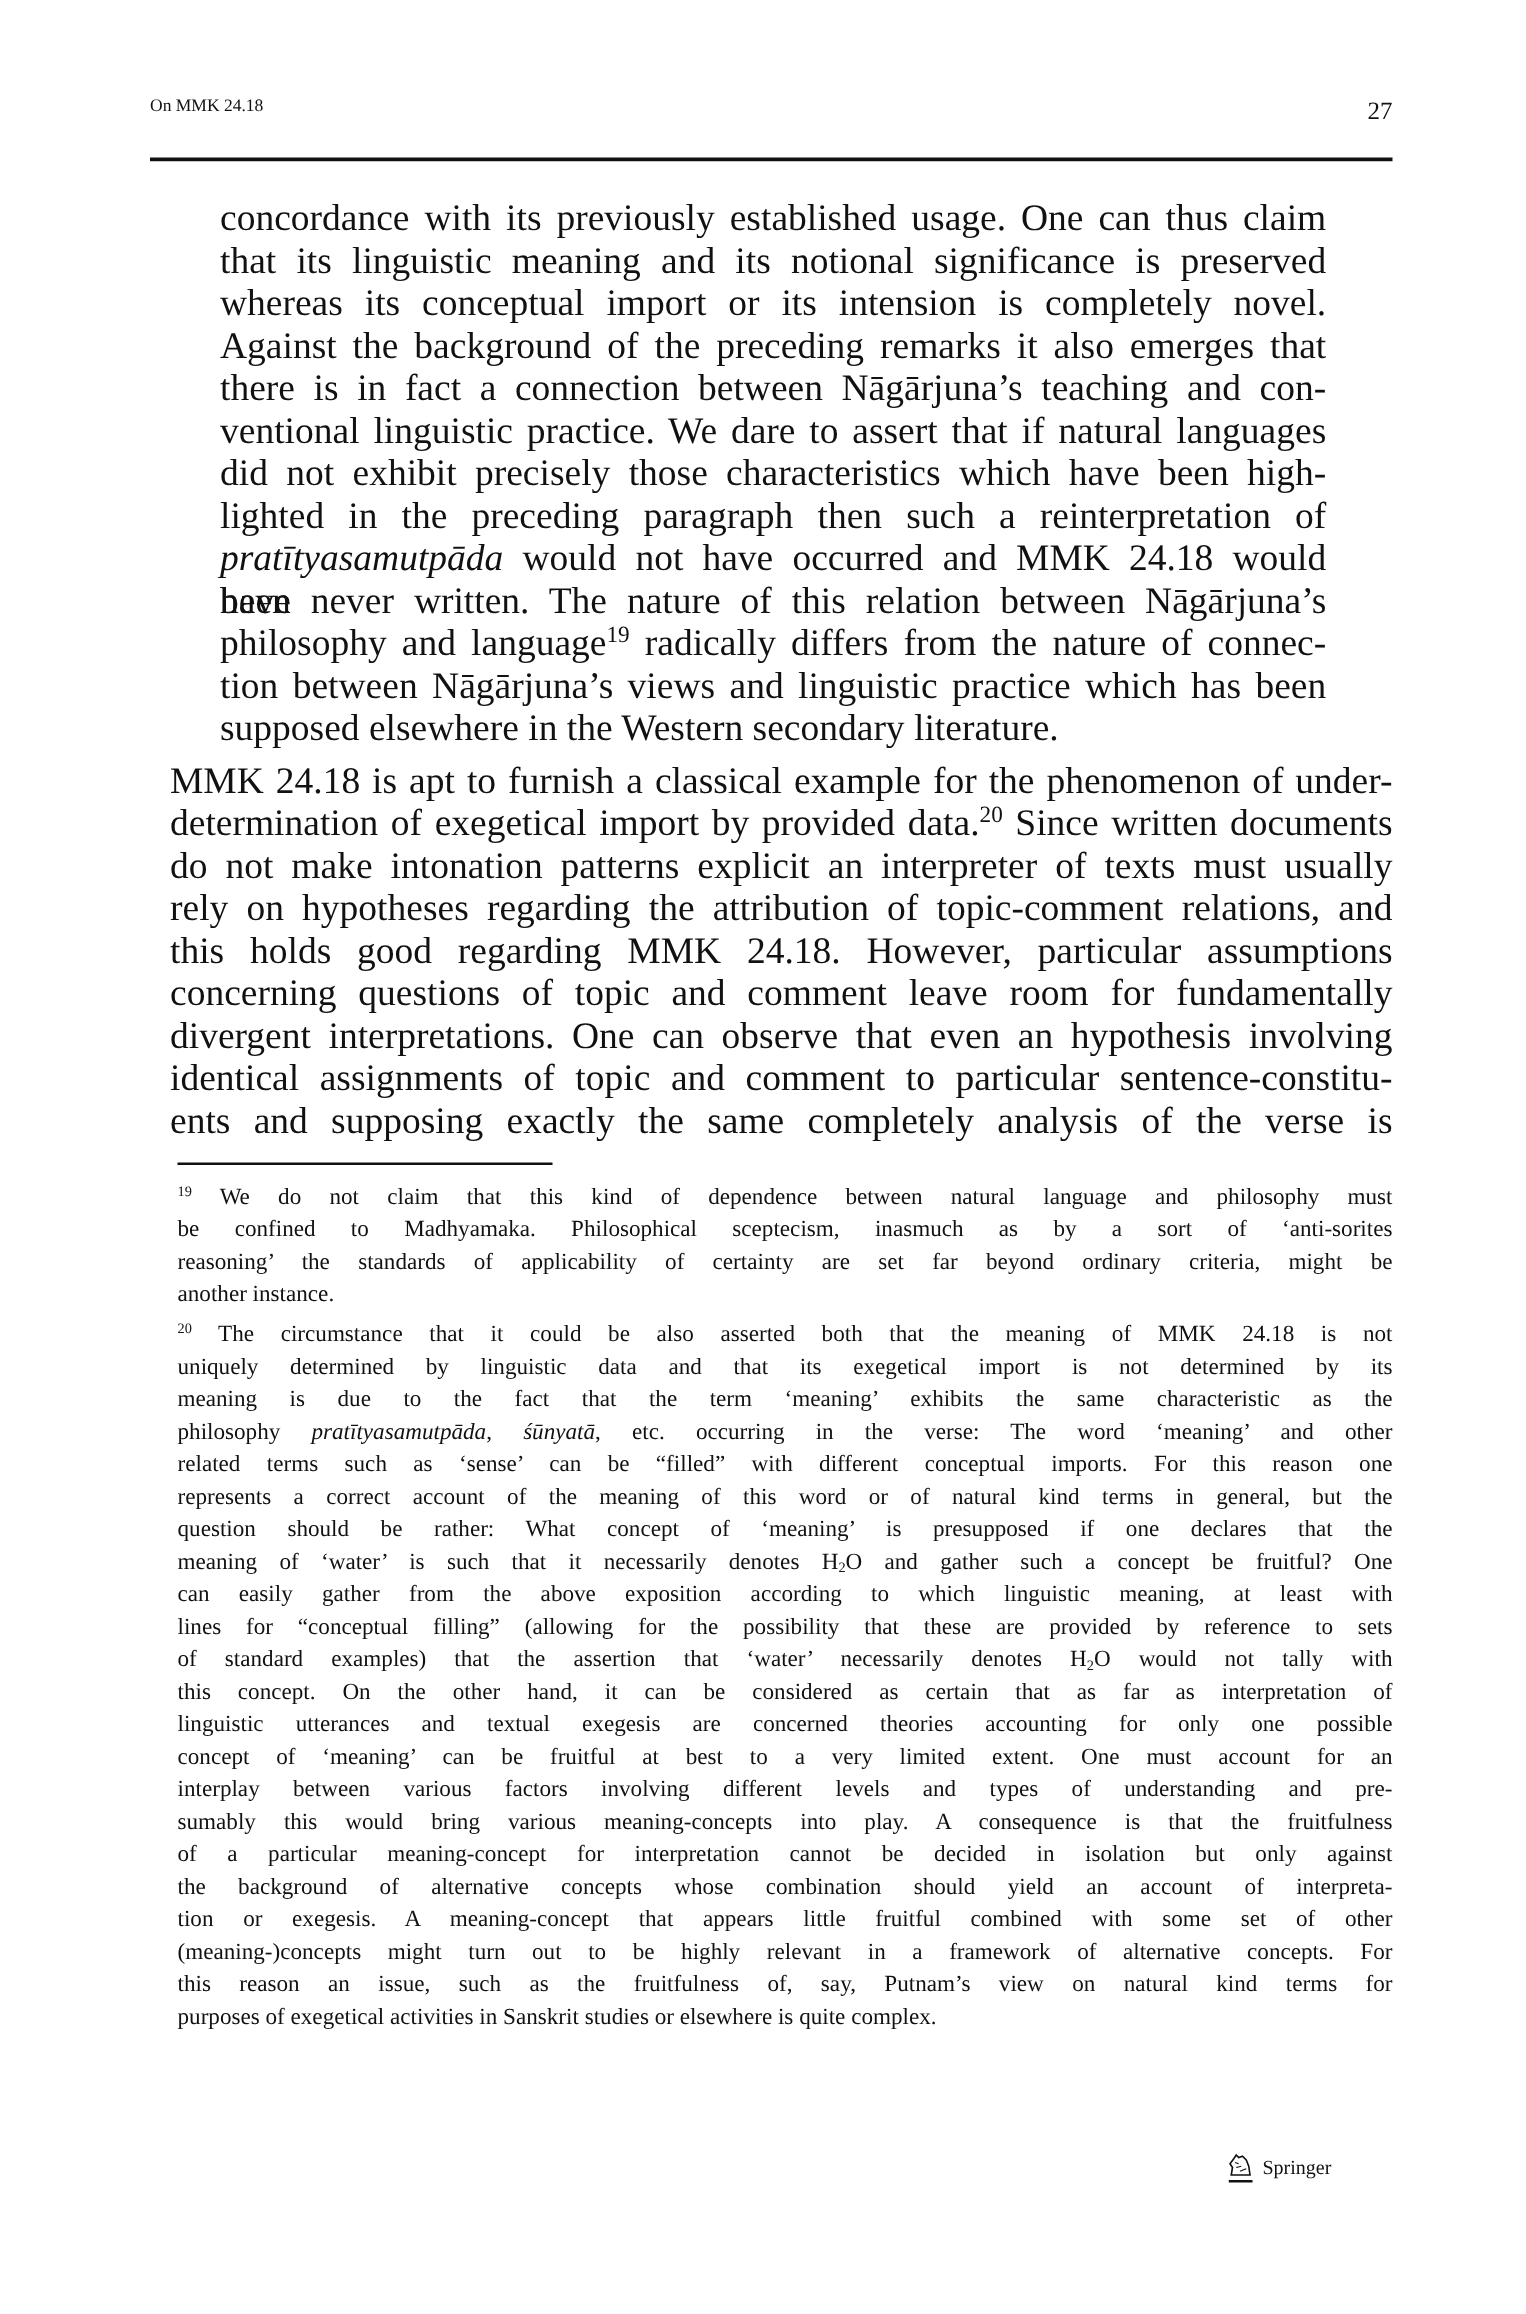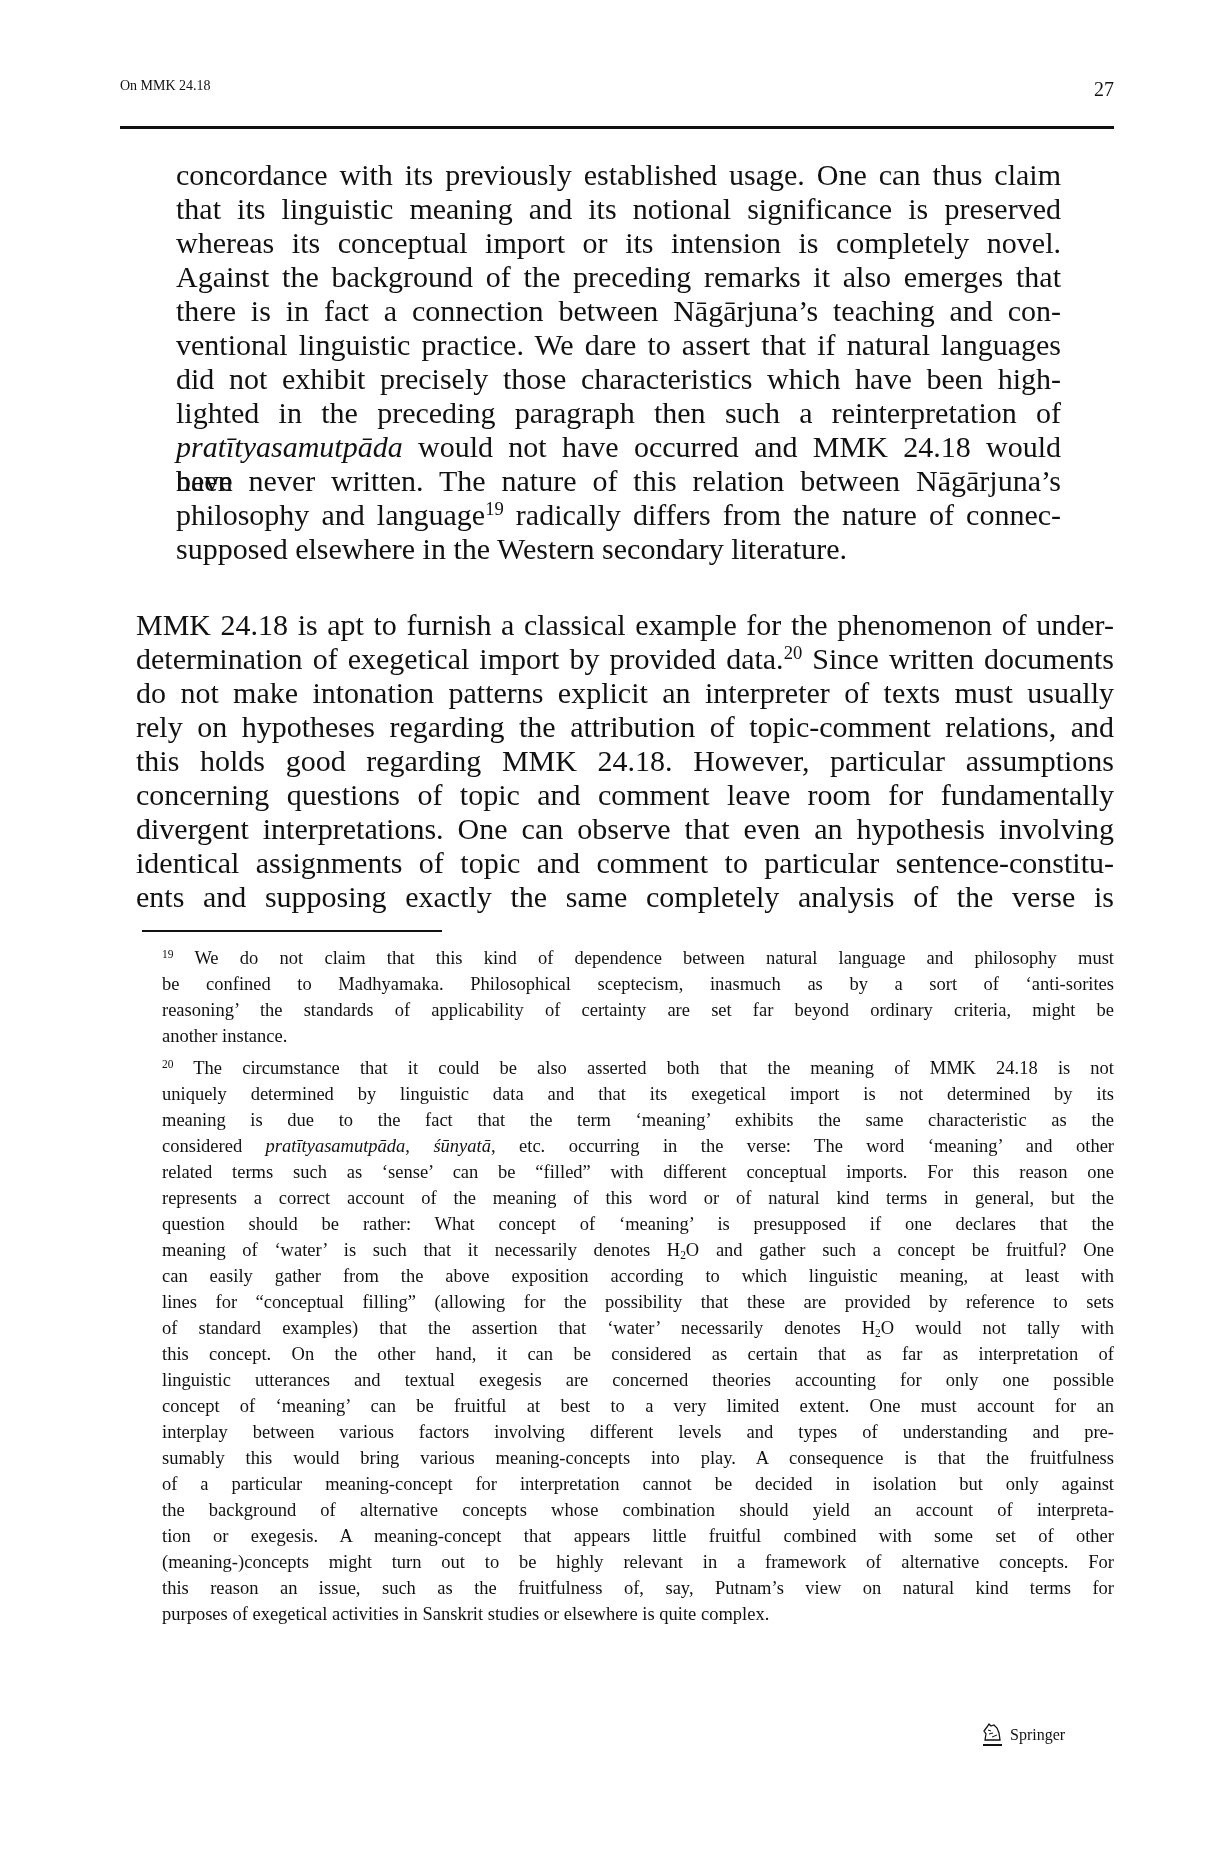--- a/index.html
+++ b/index.html
@@ -14,21 +14,21 @@
   .para .line { display: block; height: 34px; line-height: 34px; font-size: 30px;
                 text-align: justify; text-align-last: justify; white-space: nowrap; overflow: visible; }
   .para .line.last { text-align-last: left; }
   .para .line span { white-space: normal; }
   .block1 { left: 176px; top: 158px; width: 885px; }
   .block2 { left: 136px; top: 608px; width: 978px; }
 
   .fn-rule { position: absolute; left: 142px; top: 930px; width: 300px; height: 2px; background: #111; }
   .fn { position: absolute; left: 142px; width: 972px; }
   .fn .line { display: block; height: 26px; line-height: 26px; font-size: 18.5px;
-              text-align: justify; text-align-last: justify; white-space: nowrap; margin-left: 20px; }
+              text-align: justify; text-align-last: justify; white-space: nowrap; }
   .fn .line.last { text-align-last: left; }
   .fn19 { top: 945px; }
   .fn20 { top: 1055px; }
 
   sup { font-size: 62%; line-height: 0; vertical-align: 0.55em; }
   sub { font-size: 62%; line-height: 0; vertical-align: -0.25em; }
   i { font-style: italic; }
 
   .publisher { position: absolute; left: 980px; top: 1722px; display: flex; align-items: center; gap: 6px; }
   .publisher .logo { width: 24px; height: 26px; }
@@ -48,20 +48,21 @@
   <span class="line">that its linguistic meaning and its notional significance is preserved</span>
   <span class="line">whereas its conceptual import or its intension is completely novel.</span>
   <span class="line">Against the background of the preceding remarks it also emerges that</span>
   <span class="line">there is in fact a connection between Nāgārjuna’s teaching and con-</span>
   <span class="line">ventional linguistic practice. We dare to assert that if natural languages</span>
   <span class="line">did not exhibit precisely those characteristics which have been high-</span>
   <span class="line">lighted in the preceding paragraph then such a reinterpretation of</span>
   <span class="line"><i>pratītyasamutpāda</i><span> would not have occurred and MMK 24.18 would have</span></span>
   <span class="line">been never written. The nature of this relation between Nāgārjuna’s</span>
   <span class="line"><span>philosophy and language</span><sup>19</sup><span> radically differs from the nature of connec-</span></span>
+  <span class="line">tion between Nāgārjuna’s views and linguistic practice which has been</span>
   <span class="line last">supposed elsewhere in the Western secondary literature.</span>
 </div>
 
 <div class="para block2">
   <span class="line">MMK 24.18 is apt to furnish a classical example for the phenomenon of under-</span>
   <span class="line"><span>determination of exegetical import by provided data.</span><sup>20</sup><span> Since written documents</span></span>
   <span class="line">do not make intonation patterns explicit an interpreter of texts must usually</span>
   <span class="line">rely on hypotheses regarding the attribution of topic-comment relations, and</span>
   <span class="line">this holds good regarding MMK 24.18. However, particular assumptions</span>
   <span class="line">concerning questions of topic and comment leave room for fundamentally</span>
@@ -76,21 +77,21 @@
   <span class="line"><sup>19</sup> <span>We do not claim that this kind of dependence between natural language and philosophy must</span></span>
   <span class="line">be confined to Madhyamaka. Philosophical sceptecism, inasmuch as by a sort of ‘anti-sorites</span>
   <span class="line">reasoning’ the standards of applicability of certainty are set far beyond ordinary criteria, might be</span>
   <span class="line last">another instance.</span>
 </div>
 
 <div class="fn fn20">
   <span class="line"><sup>20</sup> <span>The circumstance that it could be also asserted both that the meaning of MMK 24.18 is not</span></span>
   <span class="line">uniquely determined by linguistic data and that its exegetical import is not determined by its</span>
   <span class="line">meaning is due to the fact that the term ‘meaning’ exhibits the same characteristic as the</span>
-  <span class="line"><span>considered </span><i>pratītyasamutpāda</i><span>, </span><i>śūnyatā</i><span>, etc. occurring in the verse: The word ‘meaning’ and other</span></span>
+  <span class="line"><span>philosophy </span><i>pratītyasamutpāda</i><span>, </span><i>śūnyatā</i><span>, etc. occurring in the verse: The word ‘meaning’ and other</span></span>
   <span class="line">related terms such as ‘sense’ can be “filled” with different conceptual imports. For this reason one</span>
   <span class="line">represents a correct account of the meaning of this word or of natural kind terms in general, but the</span>
   <span class="line">question should be rather: What concept of ‘meaning’ is presupposed if one declares that the</span>
   <span class="line"><span>meaning of ‘water’ is such that it necessarily denotes H</span><sub>2</sub><span>O and gather such a concept be fruitful? One</span></span>
   <span class="line">can easily gather from the above exposition   according to which linguistic meaning, at least with</span>
   <span class="line">lines for “conceptual filling” (allowing for the possibility that these are provided by reference to sets</span>
   <span class="line"><span>of standard examples)   that the assertion that ‘water’ necessarily denotes H</span><sub>2</sub><span>O would not tally with</span></span>
   <span class="line">this concept. On the other hand, it can be considered as certain that as far as interpretation of</span>
   <span class="line">linguistic utterances and textual exegesis are concerned theories accounting for only one possible</span>
   <span class="line">concept of ‘meaning’ can be fruitful at best to a very limited extent. One must account for an</span>

